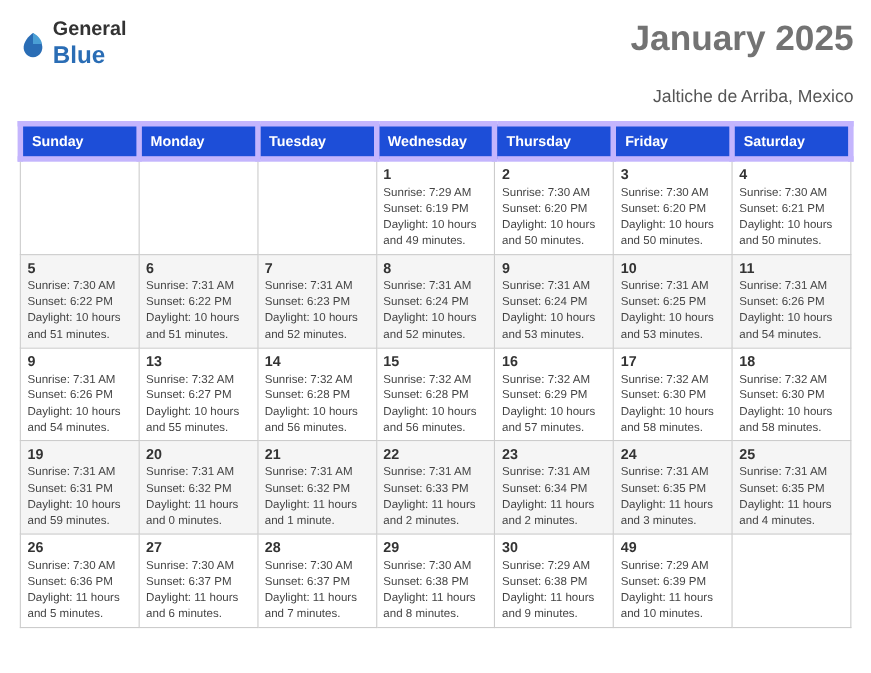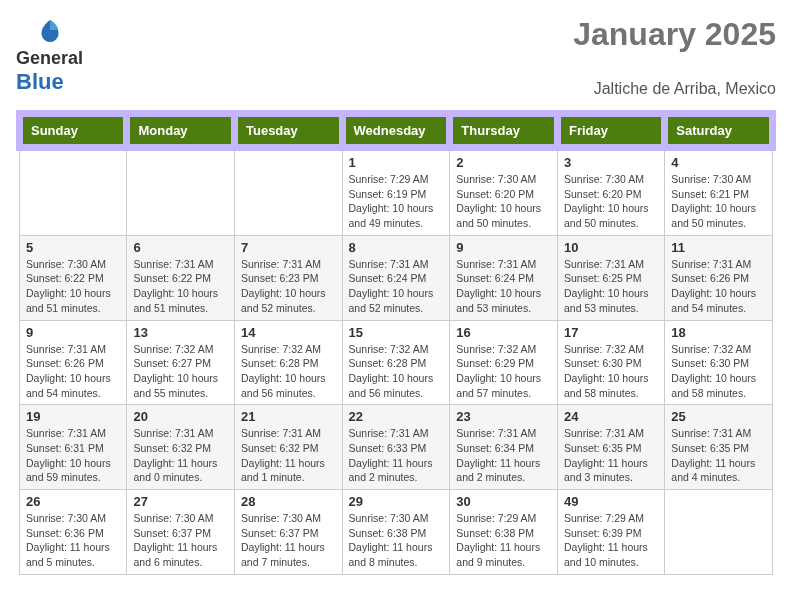--- a/index.html
+++ b/index.html
@@ -13,21 +13,20 @@
     .header {
       display: flex;
       align-items: flex-start;
       justify-content: space-between;
       margin-bottom: 12px;
     }
     .logo {
       display: flex;
       align-items: center;
       gap: 4px;
-      flex-direction: column;
     }
     .logo-text-general {
       font-size: 18px;
       font-weight: bold;
       color: #333;
     }
     .logo-text-blue {
       font-size: 22px;
       font-weight: bold;
       color: #2a6db5;
@@ -48,26 +47,26 @@
       font-size: 16px;
       color: #555;
       margin-top: 27px;
     }
     .calendar {
       width: 100%;
       border-collapse: collapse;
       border: 1px solid #ccc;
     }
     .calendar th {
-      background-color: #4d7c0f;
+      background-color: #1d4ed8;
       color: #fff;
       text-align: left;
       padding: 6px 8px;
       font-size: 13px;
-      border: 7px solid #c4b5fd;
+      border: 5px solid #c4b5fd;
     }
     .calendar td {
       vertical-align: top;
       border: 1px solid #ccc;
       padding: 4px 6px;
       width: 108px;
       min-height: 80px;
       background: #fff;
     }
     .calendar tr:nth-child(even) td {

